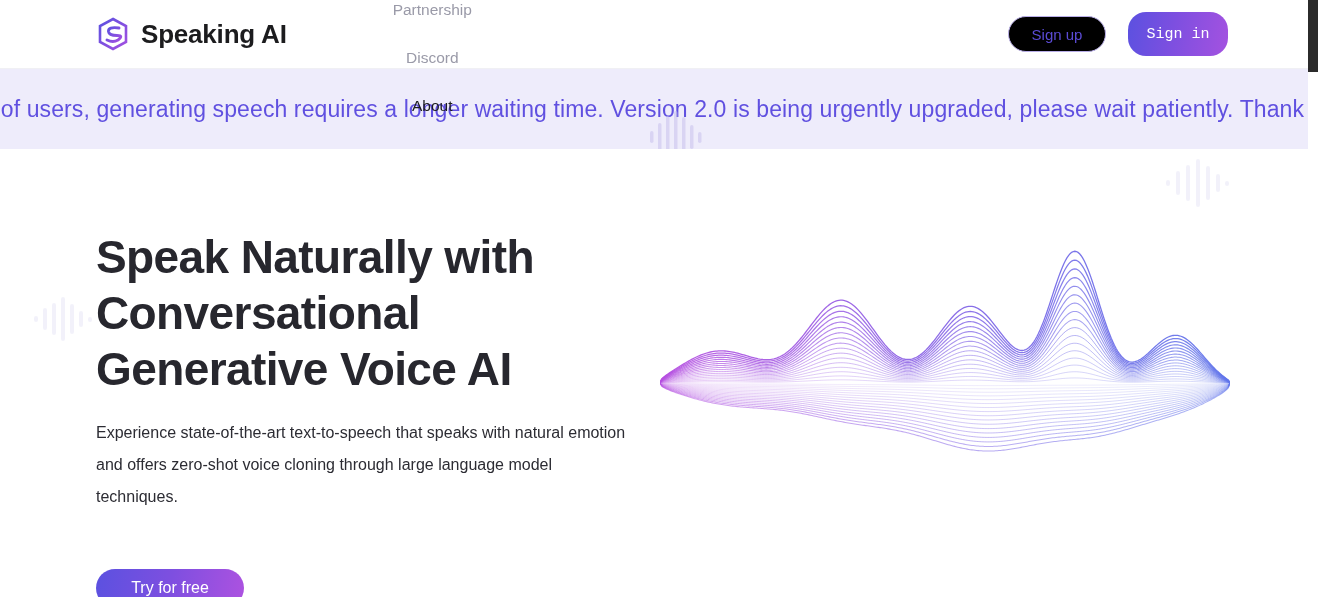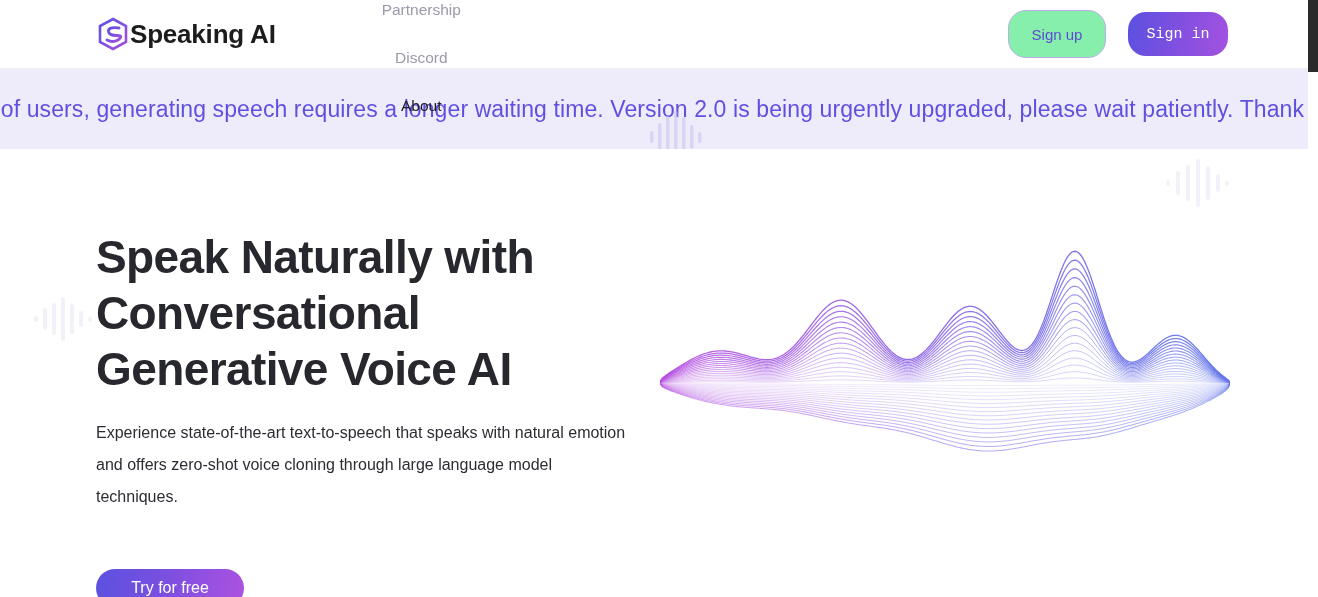--- a/index.html
+++ b/index.html
@@ -29,20 +29,21 @@
     background: #ffffff;
     display: flex;
     align-items: center;
     border-bottom: 1px solid #f0f0f4;
     z-index: 5;
   }
 
   .brand {
     display: flex;
     align-items: center;
+    gap: 11px;
     margin-left: 96px;
   }
   .brand-logo { width: 34px; height: 34px; display: block; }
   .brand-name {
     font-size: 26px;
     font-weight: 700;
     color: #1c1c1e;
     letter-spacing: -0.2px;
     white-space: nowrap;
   }
@@ -79,24 +80,24 @@
   }
 
   .auth {
     margin-left: auto;
     margin-right: 80px;
     display: flex;
     align-items: center;
     gap: 22px;
   }
   .btn-signup {
-    width: 98px; height: 48px;
+    width: 98px; height: 36px;
     border-radius: 18px;
     border: 1px solid #b9aee8;
-    background: #86efac;
+    background: #000000;
     color: #5b4bd4;
     font-size: 15px;
     font-family: "Liberation Sans", sans-serif;
     cursor: pointer;
     display: flex; align-items: center; justify-content: center;
   }
   .btn-signin {
     width: 100px; height: 44px;
     border-radius: 18px;
     border: none;

